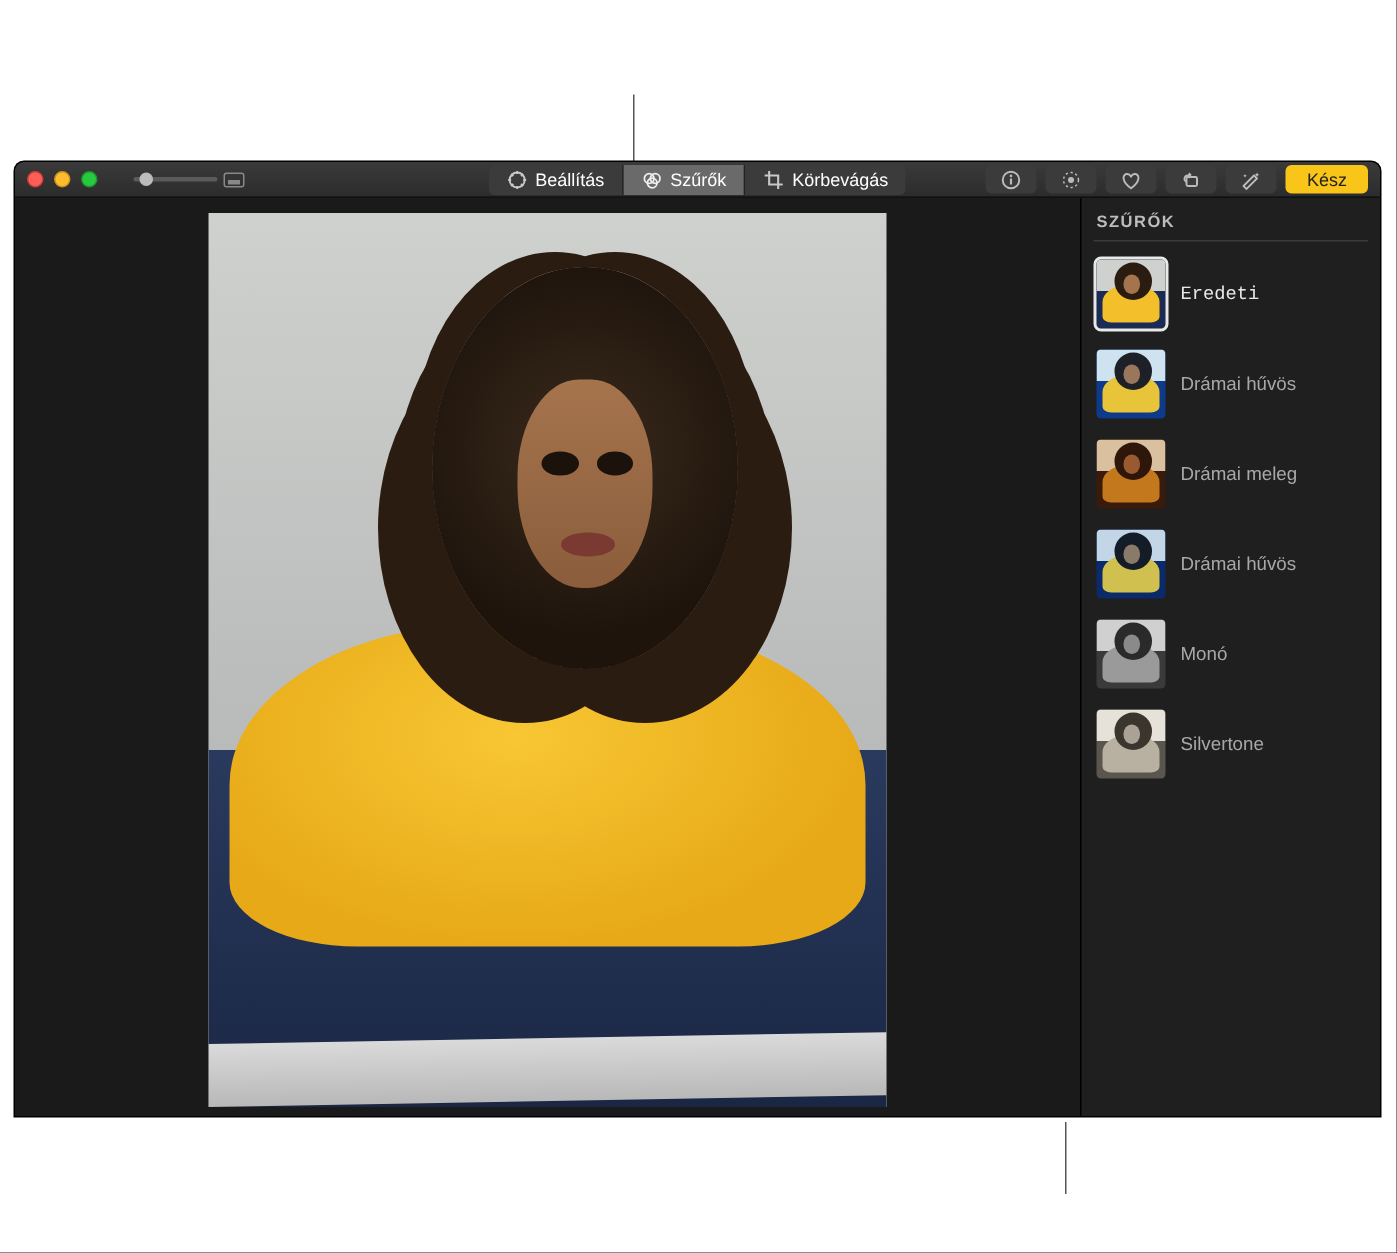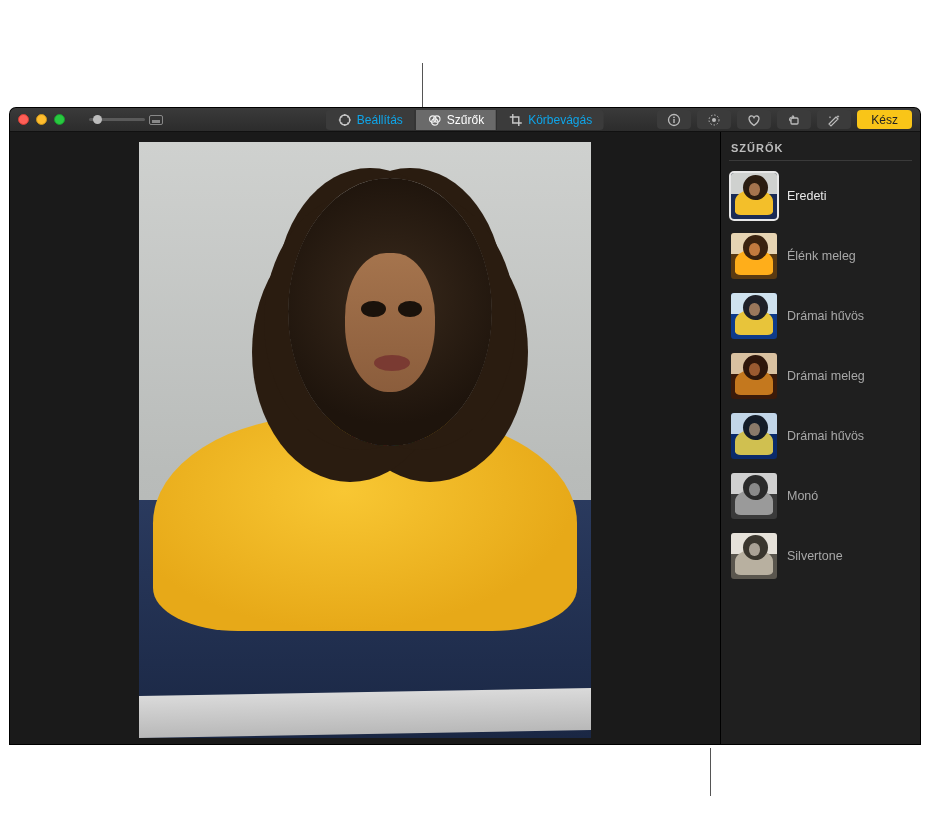--- a/index.html
+++ b/index.html
@@ -98,21 +98,21 @@
     transform:translateX(-50%);
     display:flex;
     height:20px;
     border-radius:4px;
     overflow:hidden;
   }
   .seg-btn {
     display:flex; align-items:center; gap:5px;
     padding:0 12px;
     font-size:12px;
-    color:#0ea5e9;
+    color:#ffffff;
     background:#3b3b3b;
     border-right:1px solid #222;
     cursor:default;
   }
   .seg-btn:last-child{border-right:none;}
   .seg-btn.active {
     background:#6a6a6a;
     color:#fff;
   }
   .seg-ico { width:14px; height:14px; display:inline-flex; align-items:center; justify-content:center;}
@@ -268,21 +268,21 @@
     border-radius:50%;
   }
   .thumb .t-face{
     position:absolute;left:40%;top:22%;width:24%;height:28%;
     border-radius:48%;
   }
   .filter-label {
     font-size:12.5px;
     color:#a8a8a8;
   }
-  .filter-item.sel .filter-label { color:#e8e8e8; font-weight:500;}
+  .filter-item.sel .filter-label { color:#e8e8e8; font-weight:500;font-family:Liberation Mono, monospace;}
 </style>
 </head>
 <body>
 
 <div class="callout-line-top"></div>
 <div class="callout-line-bottom"></div>
 <div class="callout-bracket-filters"></div>
 
 <div class="app-window">
 
@@ -391,29 +391,20 @@
           <div class="filter-item sel">
             <div class="thumb sel" style="background:#1a2b55">
               <div class="t-sky" style="background:#cfd1cf;height:45%"></div>
               <div class="t-sw" style="background:#f3bf2a"></div>
               <div class="t-hair" style="background:#2a1c10"></div>
               <div class="t-face" style="background:#a5744d"></div>
             </div>
             <div class="filter-label">Eredeti</div>
           </div>
           <div class="filter-item">
-            <div class="thumb" style="background:#5a3a12">
-              <div class="t-sky" style="background:#e6d4b2;height:45%"></div>
-              <div class="t-sw" style="background:#ffae1a"></div>
-              <div class="t-hair" style="background:#3a220e"></div>
-              <div class="t-face" style="background:#c27a3e"></div>
-            </div>
-            <div class="filter-label">Élénk meleg</div>
-          </div>
-          <div class="filter-item">
             <div class="thumb" style="background:#0d3a8a">
               <div class="t-sky" style="background:#cfe2ef;height:45%"></div>
               <div class="t-sw" style="background:#e8c43a"></div>
               <div class="t-hair" style="background:#1e2028"></div>
               <div class="t-face" style="background:#9a775c"></div>
             </div>
             <div class="filter-label">Drámai hűvös</div>
           </div>
           <div class="filter-item">
             <div class="thumb" style="background:#3a1a0a">

